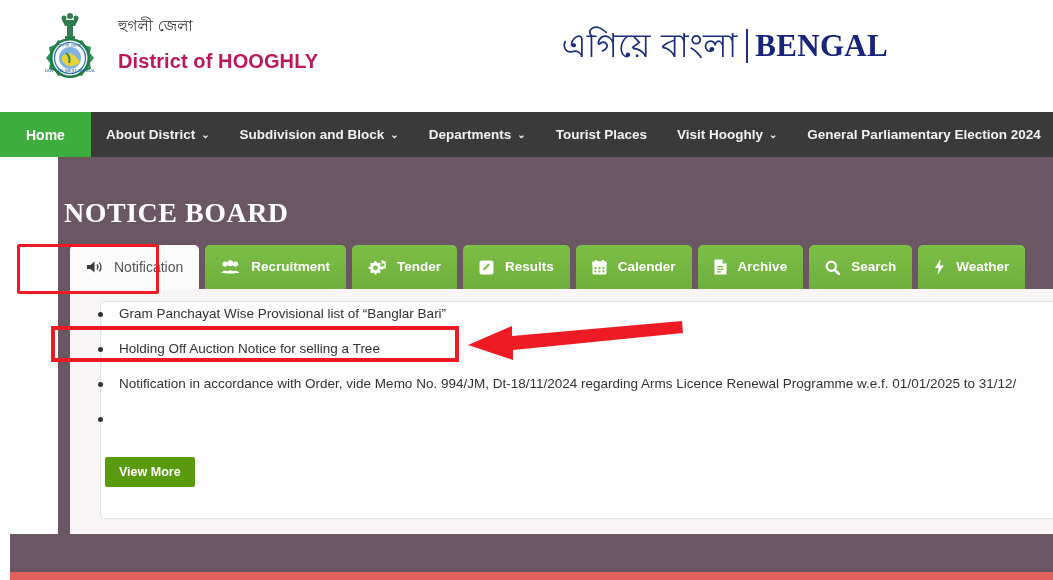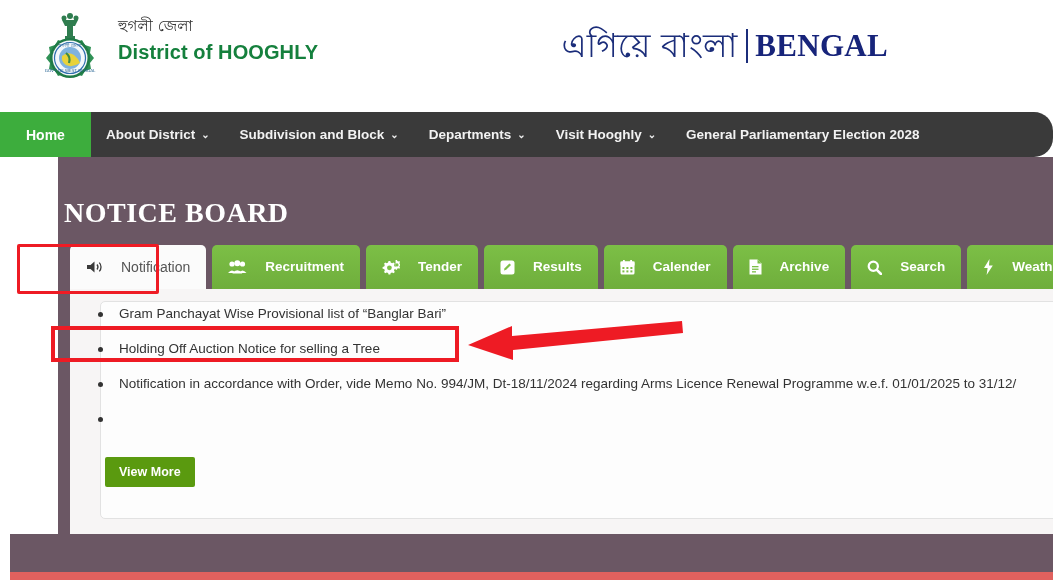--- a/index.html
+++ b/index.html
@@ -20,22 +20,22 @@
     position:absolute;left:26px;top:6px;width:88px;height:100px;
   }
   .brand-text{
     position:absolute;left:118px;top:18px;
   }
   .brand-bn{
     font-size:15px;color:#2b2b2b;line-height:17px;
     font-family:"DejaVu Sans","Liberation Sans",sans-serif;
   }
   .brand-en{
-    font-size:20px;font-weight:bold;color:#15803d;line-height:26px;
-    letter-spacing:.1px;margin-top:4px;
+    font-size:20px;font-weight:bold;color:#be185d;line-height:26px;
+    letter-spacing:.1px;margin-top:13px;
   }
   .brand-site{
     font-size:25px;font-weight:bold;color:#2ecc2e;line-height:30px;
     letter-spacing:-0.2px;margin-top:1px;
   }
   .bengal-logo{
     position:absolute;right:8px;top:28px;
     display:flex;align-items:center;
   }
   .bengal-bn{
@@ -47,21 +47,21 @@
     width:2px;height:34px;background:#1b2d7a;margin:0 7px 0 9px;
   }
   .bengal-en{
     font-size:31px;font-weight:bold;color:#17247a;
     font-family:"Liberation Serif",serif;line-height:34px;letter-spacing:.3px;
   }
 
   
   .navbar{
     position:absolute;left:0;top:112px;width:1053px;height:45px;
-    background:#3a3a3a;display:flex;align-items:stretch;border-radius:19px;
+    background:#3a3a3a;display:flex;align-items:stretch;
   }
   .nav-item{
     display:flex;align-items:center;color:#f2f2f2;
     font-size:13.5px;font-weight:bold;padding:0 15px;white-space:nowrap;
   }
   .nav-item.home{
     background:#3dad3d;color:#fff;padding:0 26px;font-size:14px;
   }
   .caret{
     display:inline-block;margin-left:6px;font-size:10px;font-weight:bold;
@@ -79,21 +79,21 @@
     font-size:28px;font-weight:bold;letter-spacing:.5px;
   }
 
   
   .tabs{
     position:absolute;left:12px;top:88px;
     display:flex;align-items:flex-end;gap:6px;
   }
   .tab{
     height:44px;border-radius:5px 5px 0 0;
-    display:flex;align-items:center;justify-content:center;gap:18px;
+    display:flex;align-items:center;justify-content:center;gap:11px;
     color:#ffffff;font-size:13.5px;font-weight:bold;
     background:linear-gradient(#7cbf46,#6fae3c);
     padding:0 16px;box-sizing:border-box;
   }
   .tab.active{
     background:#fbfbfb;color:#555555;font-weight:normal;font-size:14px;
   }
   .tab .tlabel{ line-height:14px; }
   .tab svg{display:block;}
 
@@ -211,25 +211,28 @@
   </div>
   <div class="nav-item">
     <span>Subdivision and Block</span>
     <span class="caret">⌄</span>
   </div>
   <div class="nav-item">
     <span>Departments</span>
     <span class="caret">⌄</span>
   </div>
   <div class="nav-item">
+    <span>Tourist Places</span>
+  </div>
+  <div class="nav-item">
     <span>Visit Hooghly</span>
     <span class="caret">⌄</span>
   </div>
   <div class="nav-item">
-    <span>General Parliamentary Election 2028</span>
+    <span>General Parliamentary Election 2024</span>
   </div>
 </div>
 
 <div class="panel">
 
   <div class="panel-title">NOTICE BOARD</div>
 
   <div class="tabs">
 
     <div class="tab active">

